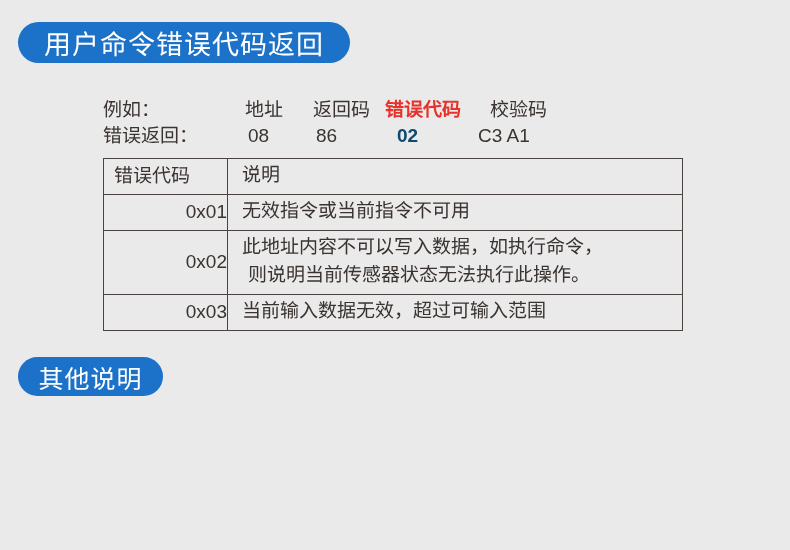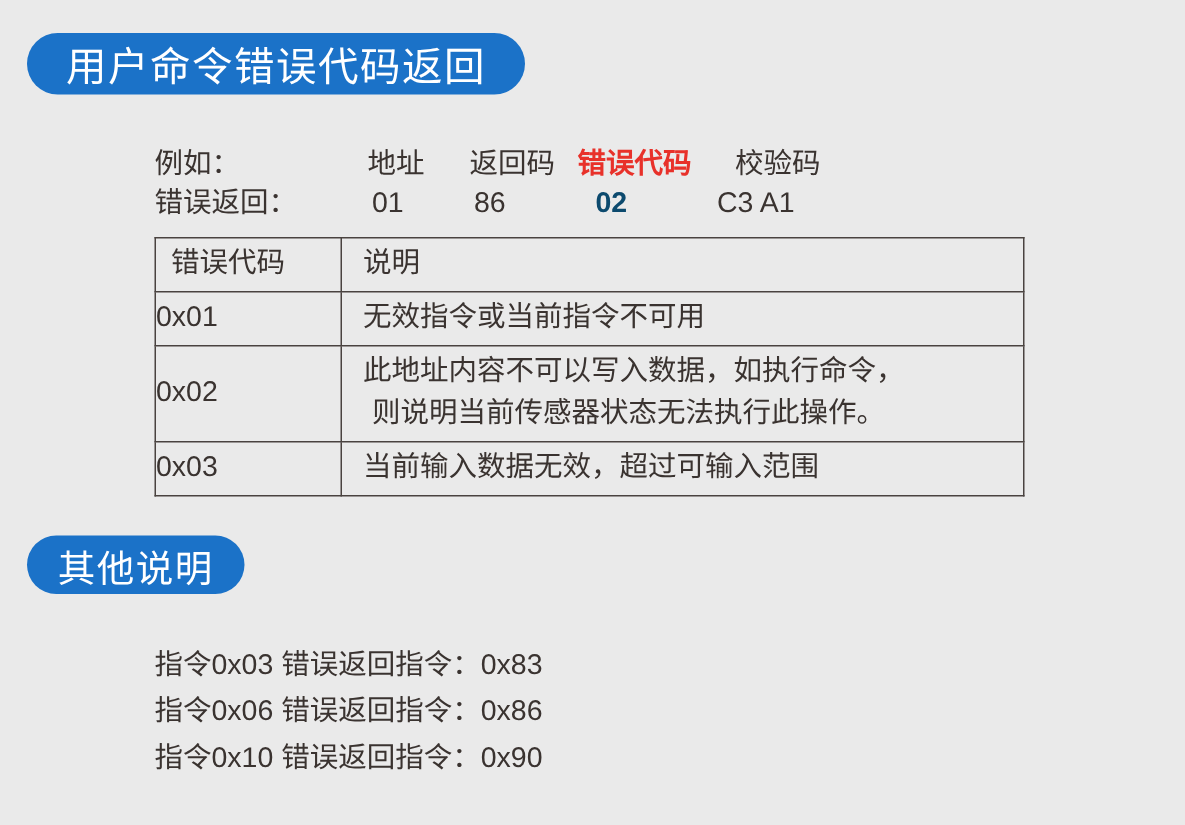--- a/index.html
+++ b/index.html
@@ -104,21 +104,21 @@
   }
   .err-table td {
     border: 1px solid #4a4340;
     padding: 3px 0 4px 0;
     vertical-align: middle;
     background: #eaeaea;
     line-height: 28px;
   }
   .col-code {
     width: 113px;
-    text-align: left;
+    text-align: right;
   }
   .col-desc {
     padding-left: 14px !important;
     text-align: left;
     font-family: Liberation Mono, monospace;
   }
   .head-code {
     text-align: left;
     padding-left: 10px !important;
   }
@@ -156,21 +156,21 @@
     <div class="ex-row">
       <span class="ex-cell c-label">例如：</span>
       <span class="ex-cell c-addr">地址</span>
       <span class="ex-cell c-ret">返回码</span>
       <span class="ex-cell c-err red">错误代码</span>
       <span class="ex-cell c-check">校验码</span>
     </div>
 
     <div class="ex-row">
       <span class="ex-cell c-label">错误返回：</span>
-      <span class="ex-cell v-addr">01</span>
+      <span class="ex-cell v-addr">08</span>
       <span class="ex-cell v-ret">86</span>
       <span class="ex-cell v-err red-val">02</span>
       <span class="ex-cell v-check">C3  A1</span>
     </div>
 
   </div>
 
   <table class="err-table">
     <tbody>
       <tr>
@@ -199,19 +199,14 @@
           <span class="desc-line">当前输入数据无效，超过可输入范围</span>
         </td>
       </tr>
     </tbody>
   </table>
 
   <div class="pill pill-2">
     <span>其他说明</span>
   </div>
 
-  <div class="notes">
-    <div class="note-line">指令0x03 错误返回指令：0x83</div>
-    <div class="note-line">指令0x06 错误返回指令：0x86</div>
-    <div class="note-line">指令0x10 错误返回指令：0x90</div>
-  </div>
 
 </div>
 
 </body></html>

